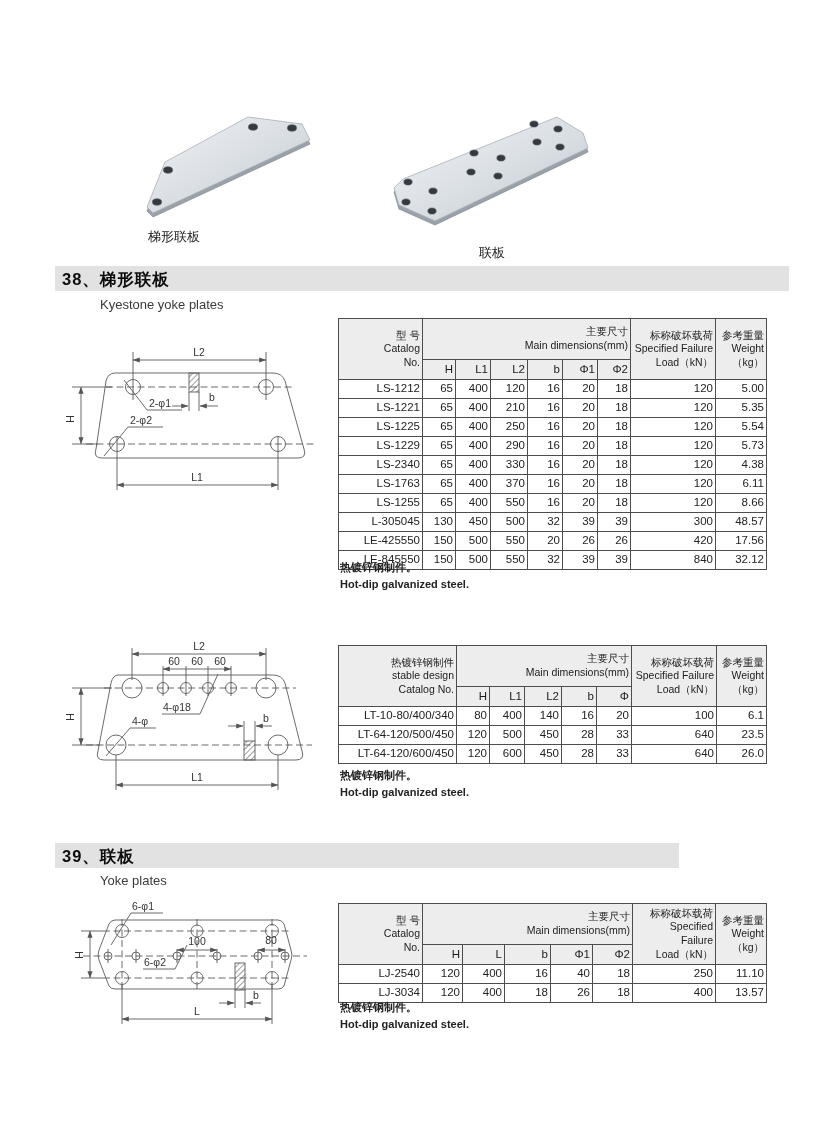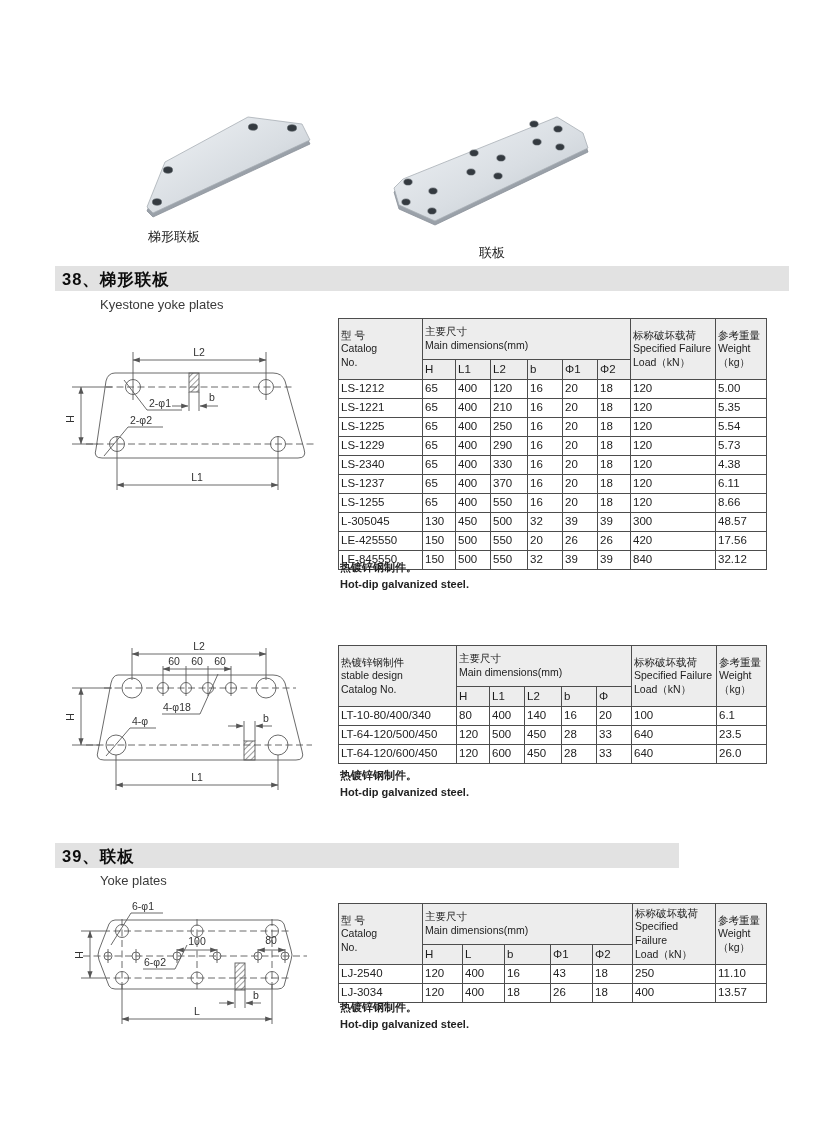--- a/index.html
+++ b/index.html
@@ -3,21 +3,21 @@
 <meta charset="utf-8">
 <style>
   html,body{margin:0;padding:0;}
   body{width:827px;height:1122px;position:relative;background:#fff;
        font-family:"Liberation Sans","DejaVu Sans",sans-serif;color:#1a1a1a;}
   .abs{position:absolute;}
   .section-bar{background:#e2e2e2;height:25px;display:flex;align-items:flex-end;}
   .section-heading{font-size:16.5px;font-weight:bold;color:#0d0d0d;padding-left:7px;letter-spacing:1px;}
   .subtitle{font-size:13px;color:#3a3a3a;}
   .photo-caption{font-size:13px;color:#222;}
-  table.spec{border-collapse:collapse;table-layout:fixed;text-align:left;color:#222;border:1.5px solid #4d4d4d;padding-left:48px;}
+  table.spec{border-collapse:collapse;table-layout:fixed;text-align:right;color:#222;border:1.5px solid #4d4d4d;padding-left:48px;}
   .spec th,.spec td{border:1px solid #4d4d4d;padding:0 2px;overflow:hidden;}
   .spec thead th{background:#ededed;font-weight:normal;font-size:10.5px;line-height:1.3;color:#1c1c1c;}
   .spec thead tr:first-child th{height:40px;}
   .spec thead tr:nth-child(2) th{height:19px;font-size:11.5px;}
   .spec tbody td{height:18px;font-size:11.5px;line-height:1;}
   .pre{white-space:pre-line;}
   .note{font-size:11px;line-height:1.5;color:#222;font-weight:bold;}
   svg text{font-family:"Liberation Sans","DejaVu Sans",sans-serif;font-size:10.5px;fill:#333;}
   svg .dash{stroke-dasharray:7 3.5;}
   svg .thin{stroke:#5a5a5a;stroke-width:0.9;fill:none;}
@@ -205,21 +205,21 @@
         <td>65</td>
         <td>400</td>
         <td>330</td>
         <td>16</td>
         <td>20</td>
         <td>18</td>
         <td>120</td>
         <td>4.38</td>
       </tr>
       <tr>
-        <td>LS-1237</td>
+        <td>LS-1763</td>
         <td>65</td>
         <td>400</td>
         <td>370</td>
         <td>16</td>
         <td>20</td>
         <td>18</td>
         <td>120</td>
         <td>6.11</td>
       </tr>
       <tr>
@@ -499,21 +499,21 @@
         <th>Φ1</th>
         <th>Φ2</th>
       </tr>
   </thead>
   <tbody>
       <tr>
         <td>LJ-2540</td>
         <td>120</td>
         <td>400</td>
         <td>16</td>
-        <td>43</td>
+        <td>40</td>
         <td>18</td>
         <td>250</td>
         <td>11.10</td>
       </tr>
       <tr>
         <td>LJ-3034</td>
         <td>120</td>
         <td>400</td>
         <td>18</td>
         <td>26</td>

